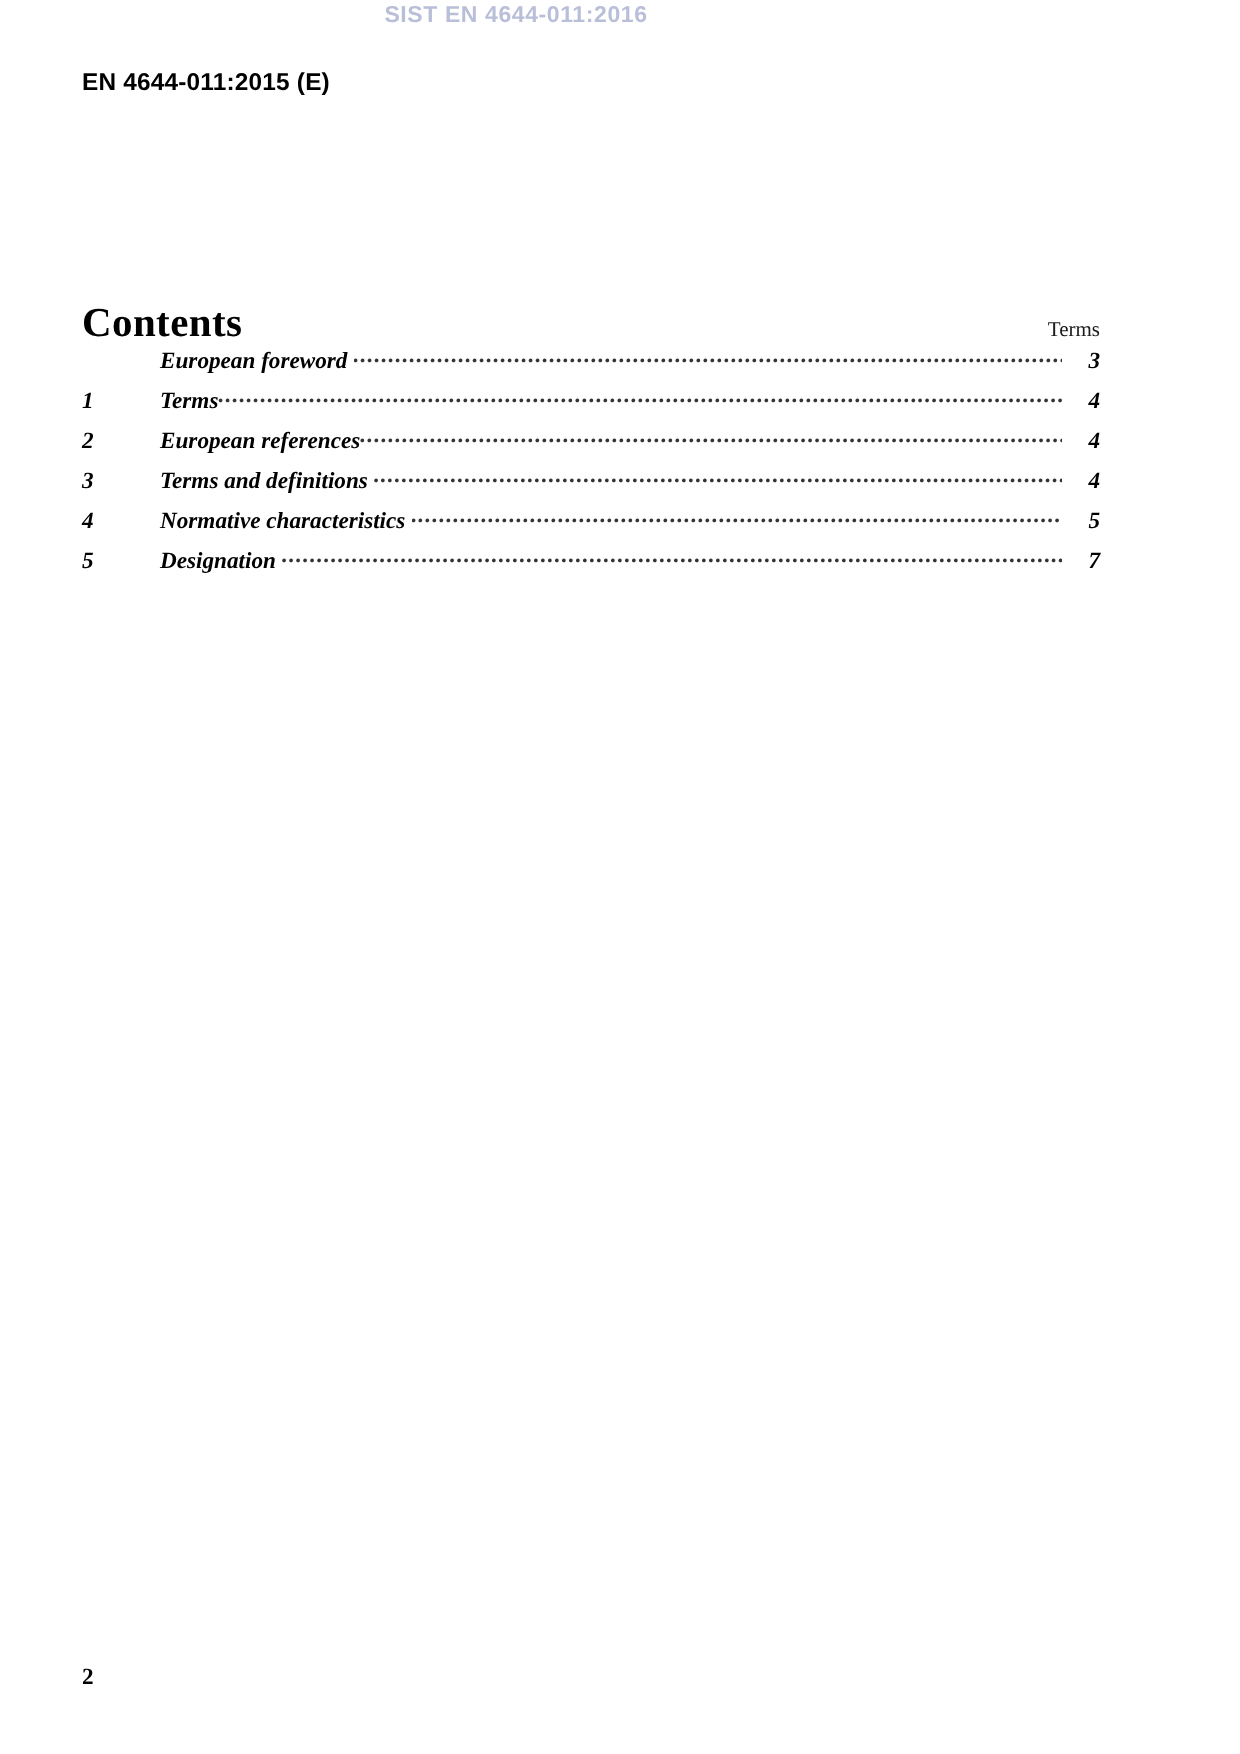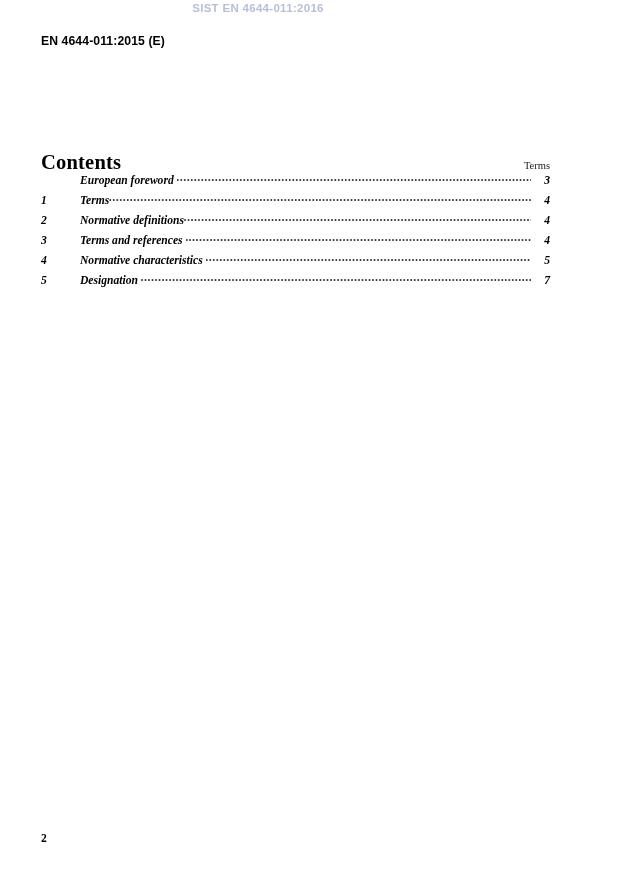--- a/index.html
+++ b/index.html
@@ -162,27 +162,27 @@
         <span class="toc-page">3</span>
       </div>
       <div class="toc-entry">
         <span class="toc-num">1</span>
         <span class="toc-text">Terms</span>
         <span class="toc-dots"></span>
         <span class="toc-page">4</span>
       </div>
       <div class="toc-entry">
         <span class="toc-num">2</span>
-        <span class="toc-text">Normative definitions</span>
+        <span class="toc-text">European references</span>
         <span class="toc-dots"></span>
         <span class="toc-page">4</span>
       </div>
       <div class="toc-entry">
         <span class="toc-num">3</span>
-        <span class="toc-text gap-before-dots">Terms and references</span>
+        <span class="toc-text gap-before-dots">Terms and definitions</span>
         <span class="toc-dots"></span>
         <span class="toc-page">4</span>
       </div>
       <div class="toc-entry">
         <span class="toc-num">4</span>
         <span class="toc-text gap-before-dots">Normative characteristics</span>
         <span class="toc-dots"></span>
         <span class="toc-page">5</span>
       </div>
       <div class="toc-entry">

